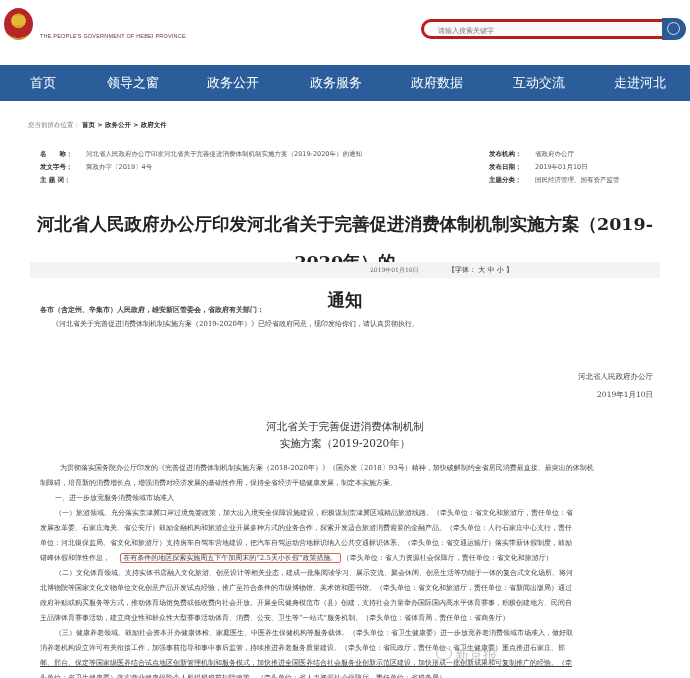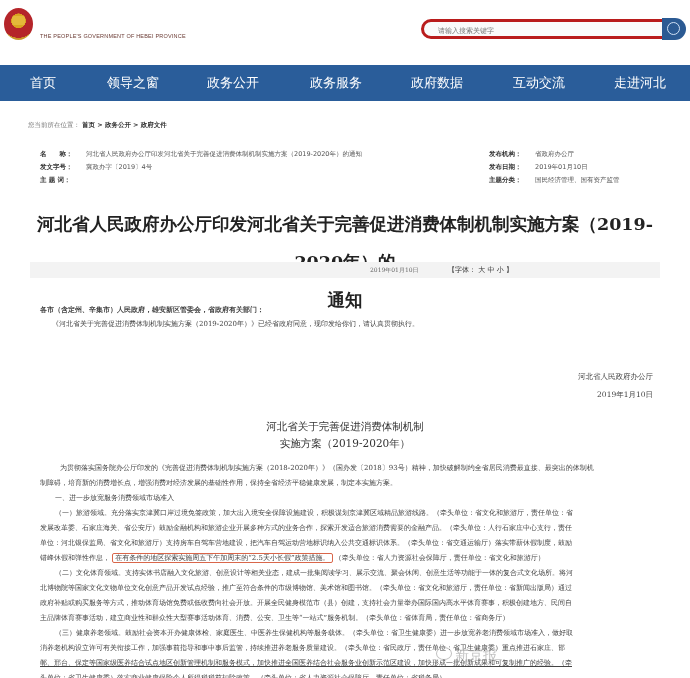--- a/index.html
+++ b/index.html
@@ -45,21 +45,21 @@
       font-weight: bold; color: #222; line-height: 38px; font-family: "DejaVu Serif", serif; }
     .date-bar { position: absolute; left: 30px; top: 262px; width: 630px; height: 16px; background: #f3f3f3; }
     .date-bar .pubdate { position: absolute; left: 340px; top: 4px; font-size: 6px; color: #666; }
     .date-bar .fontsize { position: absolute; left: 418px; top: 3px; font-size: 7px; color: #333; text-align: right; }
 
     
     .para { position: absolute; font-size: 7px; color: #444; line-height: 15px; font-family: "DejaVu Serif", serif; white-space: nowrap; }
     .signature { position: absolute; font-size: 7.5px; color: #444; text-align: right; width: 250px; }
     .subtitle { position: absolute; left: 180px; top: 418px; width: 330px; text-align: center; font-size: 10.5px;
       color: #333; line-height: 17px; }
-    .highlight { border: 1.5px solid #d9664a; border-radius: 2px; padding: 0 2px; }
+    .highlight { border: 1.5px solid #d9664a; border-radius: 2px; padding: 0 2px; margin-left: 8px; }
     .watermark { position: absolute; left: 455px; top: 647px; font-size: 14px; color: rgba(140,140,140,0.55);
       font-family: "DejaVu Sans", sans-serif; }
     .weibo-icon { position: absolute; left: 436px; top: 647px; width: 16px; height: 13px; border: 1.5px solid rgba(140,140,140,0.55);
       border-radius: 50%; }
   </style>
 </head>
 <body>
 
 <div class="header">
   <div class="logo-emblem"></div>

